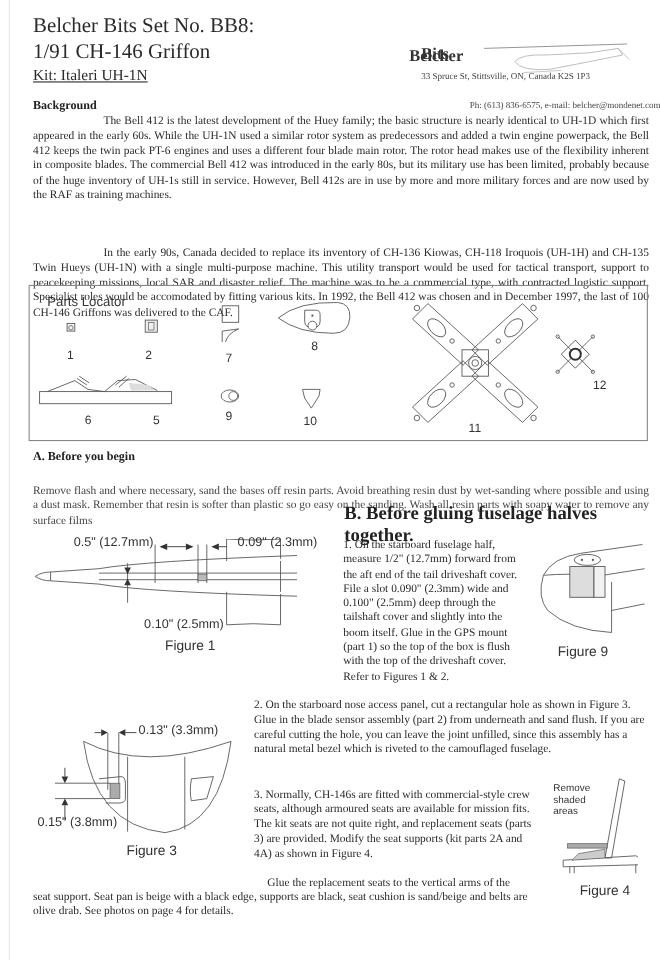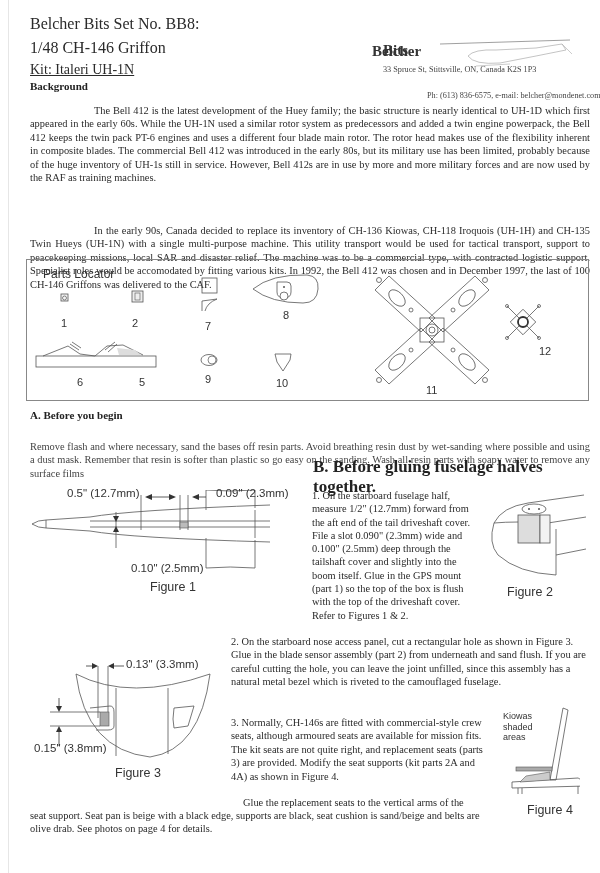--- a/index.html
+++ b/index.html
@@ -2,21 +2,21 @@
 <html><head>
 <meta charset="utf-8">
 <style>
   html, body { margin: 0; padding: 0; background: #ffffff; }
   body { width: 600px; height: 873px; position: relative; overflow: hidden;
          font-family: "Liberation Serif", "DejaVu Serif", serif; color: #222; }
   .abs { position: absolute; }
   .sans { font-family: "Liberation Sans", "DejaVu Sans", sans-serif; }
   .left-edge { position: absolute; left: 8px; top: 0; width: 1px; height: 873px; background: #e6e6e6; }
 
-  .title-line { font-size: 16px; color: #2a2a2a; line-height: 22px; }
+  .title-line { font-size: 19px; color: #2a2a2a; line-height: 22px; }
   .kit-line { font-size: 14px; color: #2a2a2a; }
   .section-head { font-size: 11px; font-weight: bold; color: #222; }
   .body-text { font-size: 10.4px; line-height: 13.4px; color: #2a2a2a; text-align: justify; }
   .body-text .indent { display: inline-block; width: 64px; }
 
   .brand { font-size: 15px; font-weight: bold; color: #333; line-height: 19px; }
   .addr { font-size: 8.2px; color: #444; line-height: 11px; white-space: nowrap; }
 
   .parts-box { position: absolute; left: 26px; top: 259px; width: 561px; height: 140px;
                border: 1px solid #888; }
@@ -26,35 +26,35 @@
   .fig-cap { font-size: 12.5px; color: #333; }
   .dim { font-size: 11.5px; color: #333; white-space: nowrap; }
   .small-sans { font-size: 9px; color: #333; line-height: 10.5px; }
 </style>
 </head>
 <body>
 
 <div class="left-edge"></div>
 
 <div class="abs title-line" style="left:30px; top:13px;">Belcher Bits Set No. BB8:</div>
-<div class="abs title-line" style="left:30px; top:37px;">1/48 CH-146 Griffon</div>
+<div class="abs title-line" style="left:30px; top:37px;">1/91 CH-146 Griffon</div>
 <div class="abs kit-line" style="left:30px; top:62px;text-decoration:underline;">Kit: Italeri UH-1N</div>
 
 <div class="abs brand" style="left:372px; top:42px;">Belcher</div>
 <div class="abs brand" style="left:383px; top:41px;">Bits</div>
 <svg class="abs" style="left:440px; top:38px;" width="140" height="32">
   <line x1="0" y1="6" x2="130" y2="2" stroke="#888" stroke-width="0.8"></line>
   <path d="M28 18 Q34 11 56 12 L96 10 L122 6 L126 12 L96 18 L60 25 Q34 27 28 18 Z" fill="none" stroke="#aaa" stroke-width="0.7"></path>
   <line x1="36" y1="28" x2="70" y2="26" stroke="#aaa" stroke-width="0.6"></line>
   <line x1="122" y1="6" x2="132" y2="16" stroke="#aaa" stroke-width="0.6"></line>
 </svg>
 <div class="abs addr" style="left:383px; top:64px;">33 Spruce St, Stittsville, ON, Canada K2S 1P3</div>
 <div class="abs addr" style="left:383px; top:90px;margin-left:44px;">Ph: (613) 836-6575, e-mail: belcher@mondenet.com</div>
 
-<div class="abs section-head" style="left:30px; top:80px;">Background</div>
+<div class="abs section-head" style="left:30px; top:90px;">Background</div>
 <div class="abs body-text" style="left:30px; top:104px; width:560px;">
   <span class="indent"></span><span>The Bell 412 is the latest development of the Huey family; the basic structure is nearly identical to UH-1D which first appeared in the early 60s. While the UH-1N used a similar rotor system as predecessors and added a twin engine powerpack, the Bell 412 keeps the twin pack PT-6 engines and uses a different four blade main rotor. The rotor head makes use of the flexibility inherent in composite blades. The commercial Bell 412 was introduced in the early 80s, but its military use has been limited, probably because of the huge inventory of UH-1s still in service. However, Bell 412s are in use by more and more military forces and are now used by the RAF as training machines.</span>
 </div>
 <div class="abs body-text" style="left:30px; top:184px; width:560px;margin-top:40px;">
   <span class="indent"></span><span>In the early 90s, Canada decided to replace its inventory of CH-136 Kiowas, CH-118 Iroquois (UH-1H) and CH-135 Twin Hueys (UH-1N) with a single multi-purpose machine. This utility transport would be used for tactical transport, support to peacekeeping missions, local SAR and disaster relief. The machine was to be a commercial type, with contracted logistic support. Specialist roles would be accomodated by fitting various kits. In 1992, the Bell 412 was chosen and in December 1997, the last of 100 CH-146 Griffons was delivered to the CAF.</span>
 </div>
 
 <div class="parts-box">
   <div class="abs parts-title sans" style="left:16px; top:7px;">Parts Locator</div>
 
@@ -190,21 +190,21 @@
     <path d="M6 30 Q28 28 60 30 L98 24"></path>
     <line x1="68" y1="82" x2="68" y2="36"></line>
     <path d="M68 62 L98 56"></path>
   </g>
   <rect x="30" y="22" width="22" height="28" fill="#ddd" stroke="#555" stroke-width="0.8"></rect>
   <rect x="52" y="22" width="10" height="28" fill="#f2f2f2" stroke="#555" stroke-width="0.8"></rect>
   <ellipse cx="46" cy="16" rx="12" ry="5" fill="#fff" stroke="#555" stroke-width="0.8"></ellipse>
   <circle cx="41" cy="16" r="1" fill="#555"></circle>
     <circle cx="51" cy="16" r="1" fill="#555"></circle>
 </svg>
-<div class="abs fig-cap sans" style="left:507px; top:585px;">Figure 2</div>
+<div class="abs fig-cap sans" style="left:507px; top:585px;">Figure 9</div>
 
 <div class="abs body-text" style="left:231px; top:635px; width:360px; text-align:left;">2. On the starboard nose access panel, cut a rectangular hole as shown in Figure 3. Glue in the blade sensor assembly (part 2) from underneath and sand flush. If you are careful cutting the hole, you can leave the joint unfilled, since this assembly has a natural metal bezel which is riveted to the camouflaged fuselage.</div>
 
 <svg class="abs" style="left:50px; top:660px;" width="165" height="100">
   <g fill="none" stroke="#555" stroke-width="0.8">
     <path d="M26 14 Q80 42 160 14"></path>
     <path d="M26 14 Q36 90 100 97 Q150 90 160 14"></path>
     <line x1="66" y1="28" x2="66" y2="96"></line>
     <line x1="118" y1="28" x2="118" y2="94"></line>
     <path d="M40 48 L60 46 Q64 46 64 52 L64 66 Q64 70 58 70 L46 70"></path>
@@ -228,21 +228,21 @@
 </svg>
 <div class="abs dim sans" style="left:126px; top:658px;">0.13" (3.3mm)</div>
 <div class="abs dim sans" style="left:34px; top:742px;">0.15" (3.8mm)</div>
 <div class="abs fig-cap sans" style="left:115px; top:766px;">Figure 3</div>
 
 <div class="abs body-text" style="left:231px; top:716px; width:262px; text-align:left;">3. Normally, CH-146s are fitted with commercial-style crew seats, although armoured seats are available for mission fits. The kit seats are not quite right, and replacement seats (parts 3) are provided. Modify the seat supports (kit parts 2A and 4A) as shown in Figure 4.</div>
 <div class="abs body-text" style="left:243px; top:796px; width:260px; text-align:left; white-space:nowrap;">Glue the replacement seats to the vertical arms of the</div>
 <div class="abs body-text" style="left:30px; top:809px; width:460px; text-align:left;">seat support. Seat pan is beige with a black edge, supports are black, seat cushion is sand/beige and belts are olive drab. See photos on page 4 for details.</div>
 
 <div class="abs small-sans sans" style="left:503px; top:711px;">
-  <div>Kiowas</div>
+  <div>Remove</div>
   <div>shaded</div>
   <div>areas</div>
 </div>
 <svg class="abs" style="left:508px; top:704px;" width="72" height="90">
   <g fill="none" stroke="#555" stroke-width="0.8">
     <path d="M55 4 L60 6 L48 76 L42 76 Z"></path>
     <path d="M4 78 L4 84 L78 82 L82 80 L70 74 L4 78"></path>
     <line x1="10" y1="84" x2="10" y2="90"></line>
       <line x1="14" y1="84" x2="14" y2="90"></line>
     <line x1="70" y1="82" x2="70" y2="90"></line>

